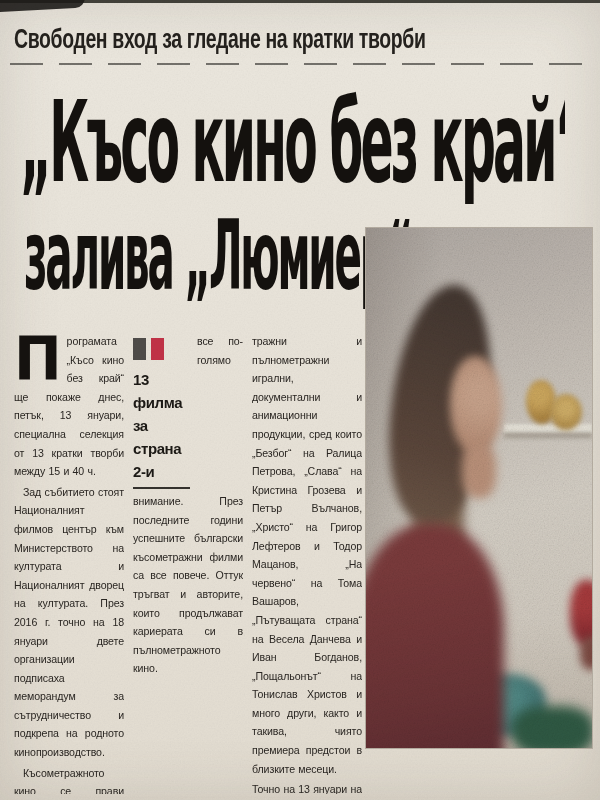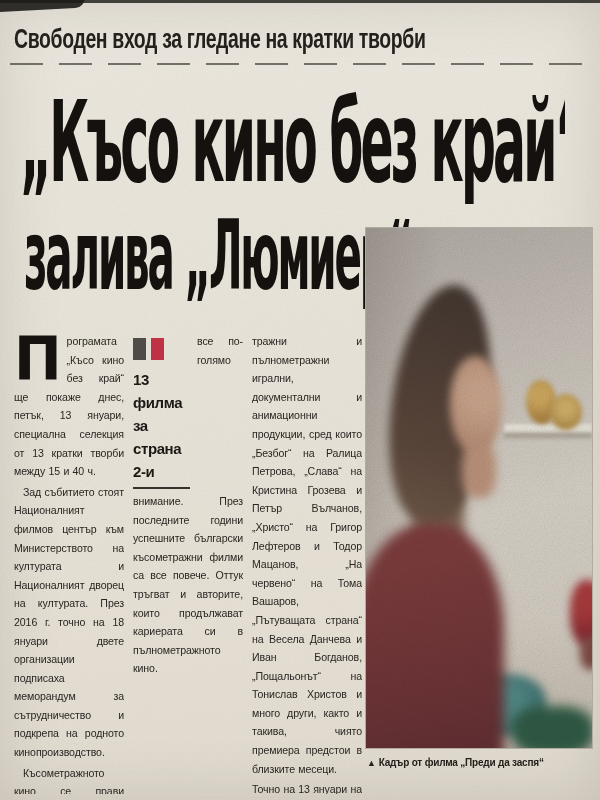--- a/index.html
+++ b/index.html
@@ -109,23 +109,20 @@
     <div class="ph sweater"></div>
     <svg class="photo-noise" width="226" height="520">
       <filter id="grain1">
           <feTurbulence type="fractalNoise" baseFrequency="0.8" numOctaves="2" stitchTiles="stitch"></feTurbulence>
       <feColorMatrix type="saturate" values="0"></feColorMatrix>
         </filter>
       <rect width="226" height="520" filter="url(#grain1)"></rect>
     </svg>
   </div>
 
-  <div class="caption">
-    <span class="cap-arrow">▲</span><span>Кадър от филма „Преди да заспя“</span>
-  </div>
 
   <div class="cols">
     <div class="col">
       <p class="p">
         <span class="dropcap">П</span><span>рограмата „Късо кино без край“ ще покаже днес, петък, 13 януари, специална селекция от 13 кратки творби между 15 и 40 ч.</span>
       </p>
       <p class="p indent">Зад събитието стоят Националният филмов център към Министерството на културата и Националният дворец на културата. През 2016 г. точно на 18 януари двете организации подписаха меморандум за сътрудничество и подкрепа на родното кинопроизводство.</p>
       <p class="p indent">Късометражното кино се прави предимно от млади творци, за които подкрепата в началото на техния професионален път е най-важна,</p>
     </div>
 

